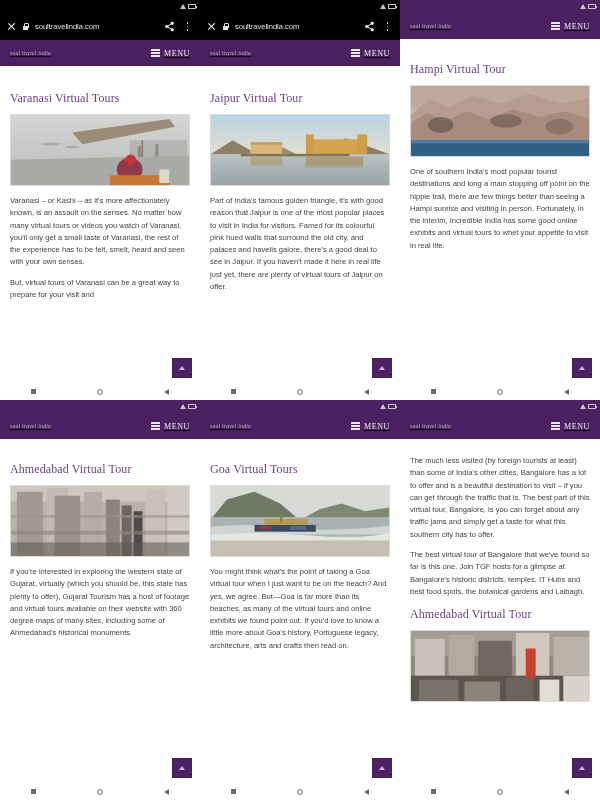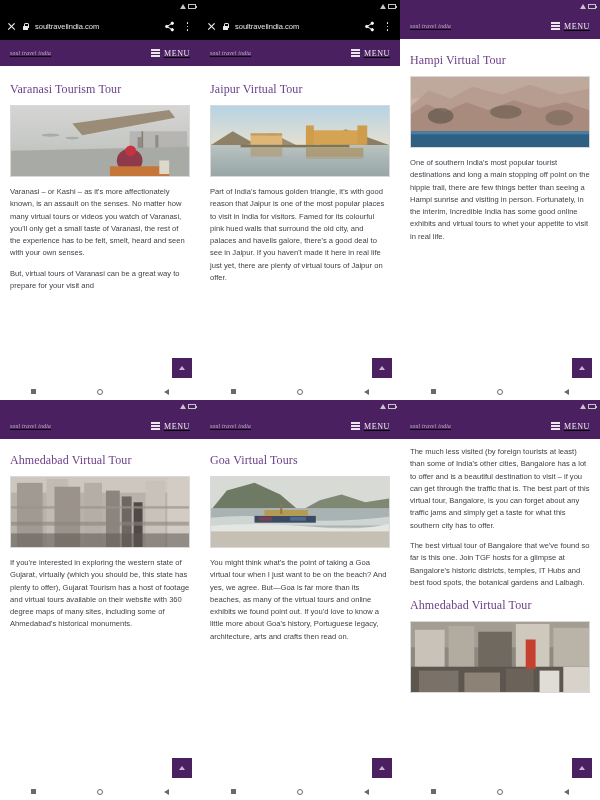--- a/index.html
+++ b/index.html
@@ -41,21 +41,21 @@
 
   
   .siteheader { height:26px; background:#4b2060; display:flex; align-items:center; justify-content:space-between; padding:0 10px;text-decoration:underline; }
   .logo { color:#d6c8dd; font-size:5.5px; letter-spacing:.3px; font-family:"Liberation Serif", serif; font-style:italic; white-space:nowrap; opacity:.88; }
   .menu-wrap { display:flex; align-items:center; gap:4px; }
   .burger { display:flex; flex-direction:column; justify-content:center; gap:1.8px; width:9px; }
   .burger i { display:block; height:1.2px; background:#ece6ef; width:100%; }
   .menu-lbl { color:#f2ecf4; font-size:8px; letter-spacing:.6px; font-family:"Liberation Serif", serif; }
 
   
-  .content { position:relative; padding:7px 10px; height:calc(400px - 13px - 27px - 26px - 17px); overflow:hidden; }
+  .content { position:relative; padding:16px 10px; height:calc(400px - 13px - 27px - 26px - 17px); overflow:hidden; }
   .content.nourl { height:calc(400px - 13px - 26px - 17px); }
   .h2 { font-family:"Liberation Serif", serif; color:#6b3f86; font-size:12px; line-height:1.25; margin:9px 0 8px 0; font-weight:400; letter-spacing:.1px; }
   .h2.tight { margin-top:7px; }
   .photo { width:100%; height:72px; border:1px solid #d9d9d9; background:#b9b9b9; margin-bottom:9px; position:relative; overflow:hidden; }
   .photo svg { display:block; width:100%; height:100%; }
   p { font-family:"Liberation Sans", sans-serif; font-size:7.6px; line-height:1.62; color:#3f3f46; margin-bottom:8px; }
 
   
   .fab { position:absolute; right:8px; bottom:22px; width:20px; height:20px; background:#4b2060; display:flex; align-items:center; justify-content:center; z-index:5; }
   .fab .chev { width:0;height:0;border-left:3.5px solid transparent;border-right:3.5px solid transparent;border-bottom:4px solid #cbb6d6; }
@@ -106,21 +106,21 @@
       <span class="menu-wrap">
         <span class="burger">
               <i></i>
               <i></i>
               <i></i>
             </span>
         <span class="menu-lbl">MENU</span>
       </span>
     </div>
     <div class="content">
-      <h2 class="h2">Varanasi Tourism Tour</h2>
+      <h2 class="h2">Varanasi Virtual Tours</h2>
       <div class="photo">
         <svg viewBox="0 0 180 72" preserveAspectRatio="none">
           <defs>
                 <linearGradient id="vg" x1="0" y1="0" x2="0" y2="1">
                   <stop offset="0" stop-color="#d5d6d4"></stop>
                   <stop offset="0.55" stop-color="#c6c8c6"></stop>
                   <stop offset="1" stop-color="#b4b7b4"></stop>
                 </linearGradient>
               </defs>
           <rect width="180" height="72" fill="url(#vg)"></rect>

